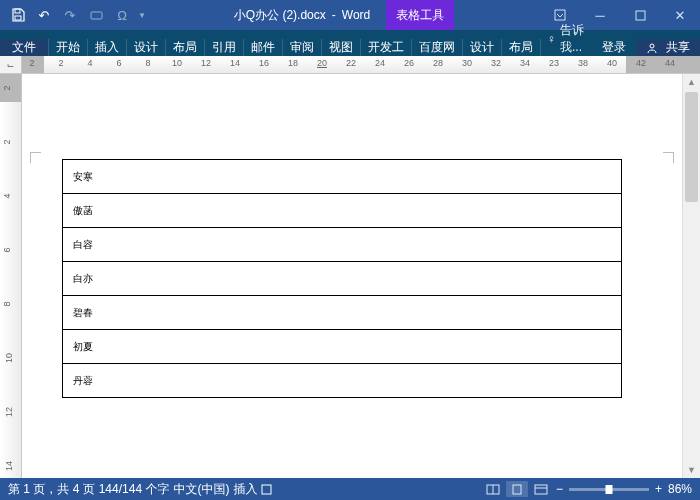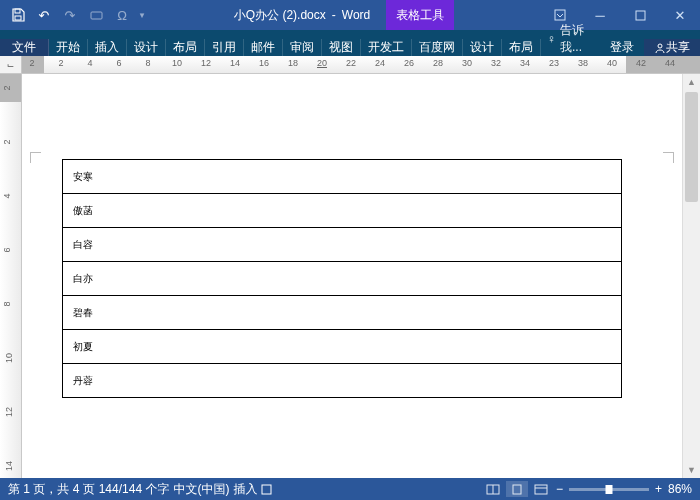--- a/index.html
+++ b/index.html
@@ -10,21 +10,21 @@
 .qat-btn.dim{opacity:.5}
 .tb-center{flex:1;text-align:center;font-size:12px;display:flex;justify-content:center;align-items:center;gap:6px}
 .tb-tab{background:#6d28d9;padding:2px 10px;height:30px;display:flex;align-items:center;margin-left:10px}
 .win-btns{display:flex}
 .win-btn{width:40px;height:30px;display:flex;align-items:center;justify-content:center;color:#cfe0f5;font-size:13px}
 .ribbon-tabs{height:26px;background:#0c4a6e;display:flex;align-items:flex-end;color:#fff;font-size:12px}
 .rtab{padding:0 7px;display:flex;align-items:center;border-right:1px solid rgba(255,255,255,.15);white-space:nowrap}
 .rtab.file{background:#1e3e6e;font-weight:500;padding:0 12px}
 .tell{flex:1;display:flex;align-items:center;padding-left:6px;opacity:.9;gap:4px}
 .login{padding:0 10px;display:flex;align-items:center}
-.share{background:#1e3e6e;padding:0 10px;display:flex;align-items:center;gap:0}
+.share{background:#1e3e6e;padding:0 10px;display:flex;align-items:center;gap:8px}
 .ruler-row{height:18px;background:#f3f3f3;display:flex;border-bottom:1px solid #c8c8c8}
 .ruler-corner{width:22px;border-right:1px solid #c8c8c8;display:flex;align-items:center;justify-content:center;color:#555;font-size:9px}
 .hruler{flex:1;position:relative;overflow:hidden;background:linear-gradient(#fff,#ebebeb)}
 .hruler-track{position:absolute;left:0;right:0;top:0;bottom:0}
 .hr-num{position:absolute;top:2px;font-size:9px;color:#666;transform:translateX(-50%)}
 .hr-dark{position:absolute;top:0;bottom:0;background:#b8b8b8}
 .workspace{flex:1;display:flex;overflow:hidden;background:#f3f3f3}
 .vruler{width:22px;background:linear-gradient(90deg,#fff,#ebebeb);border-right:1px solid #c8c8c8;position:relative;overflow:hidden}
 .vr-num{position:absolute;left:4px;font-size:9px;color:#666;transform:translateY(-50%) rotate(-90deg);transform-origin:center}
 .vr-dark{position:absolute;left:0;right:0;background:#b8b8b8}

